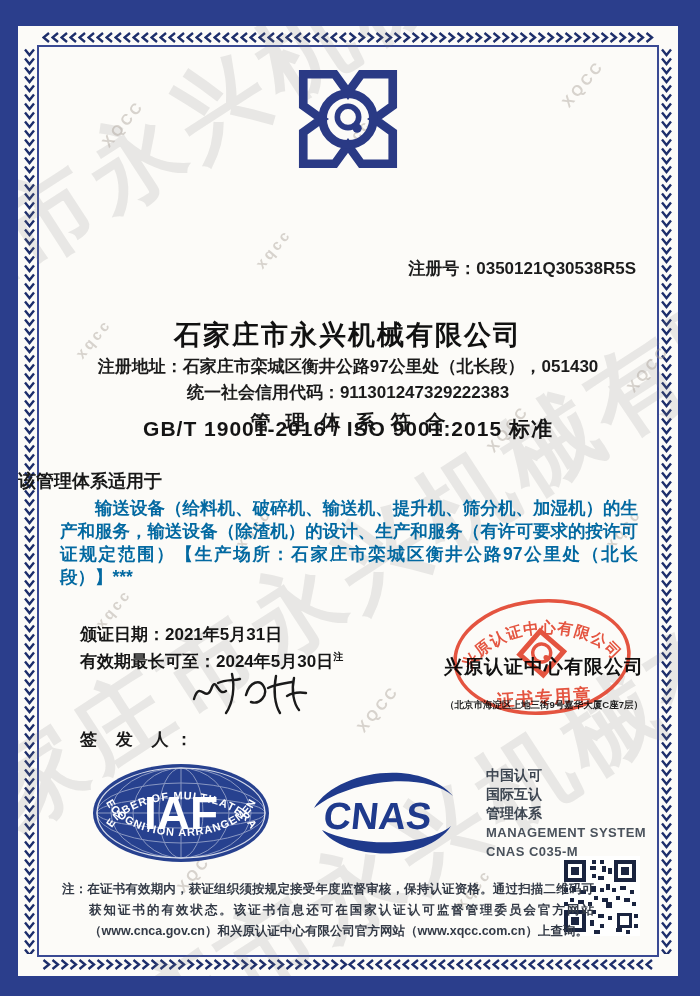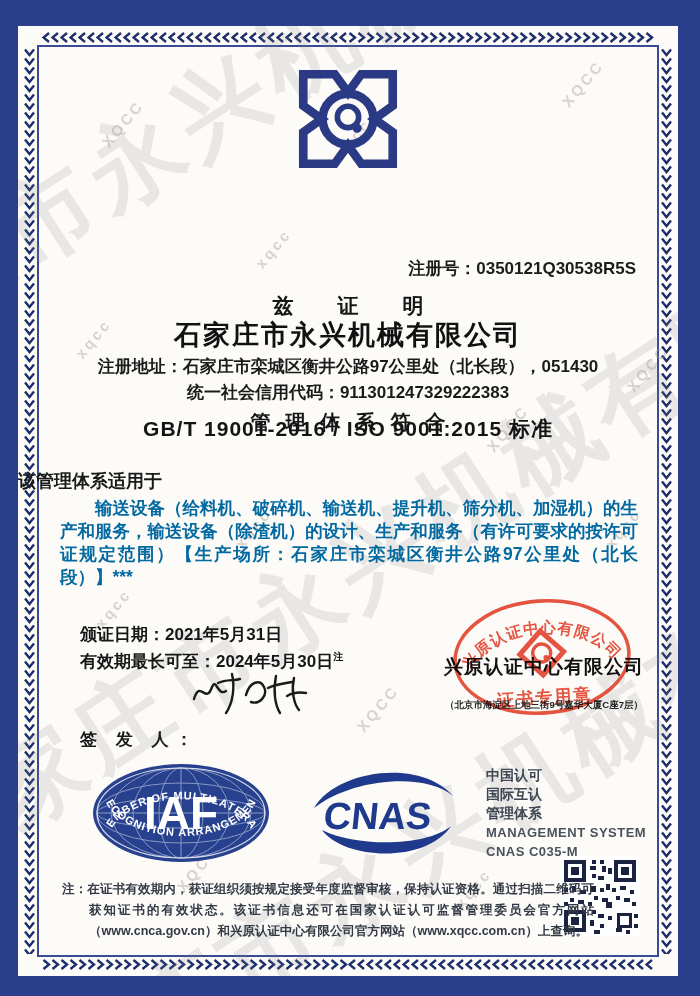--- a/index.html
+++ b/index.html
@@ -146,21 +146,20 @@
   <div class="content">
 
     <svg class="logo-main" viewBox="0 0 120 120">
       <path d="M16,16 L47,16 L60,34 L73,16 L104,16 L104,47 L86,60 L104,73 L104,104 L73,104 L60,86 L47,104 L16,104 L16,73 L34,60 L16,47 Z" fill="none" stroke="#2a3a85" stroke-width="8.5" stroke-linejoin="miter"></path>
       <circle cx="60" cy="60" r="25" fill="none" stroke="#2a3a85" stroke-width="8.5"></circle>
       <circle cx="60" cy="58" r="10.5" fill="none" stroke="#2a3a85" stroke-width="5.5"></circle>
       <circle cx="69" cy="69" r="4.5" fill="#2a3a85"></circle>
     </svg>
 
     <div class="reg-line">注册号：0350121Q30538R5S</div>
-    <div class="certify">兹证明</div>
     <div class="company">石家庄市永兴机械有限公司</div>
     <div class="addr">注册地址：石家庄市栾城区衡井公路97公里处（北长段），051430</div>
     <div class="code">统一社会信用代码：911301247329222383</div>
     <div class="conform">管理体系符合</div>
     <div class="standard">GB/T 19001-2016 / ISO 9001:2015 标准</div>
     <div class="scope-head">该管理体系适用于</div>
     <div class="scope">输送设备（给料机、破碎机、输送机、提升机、筛分机、加湿机）的生产和服务，输送设备（除渣机）的设计、生产和服务（有许可要求的按许可证规定范围）【生产场所：石家庄市栾城区衡井公路97公里处（北长段）】***</div>
 
     <div class="date1">颁证日期：2021年5月31日</div>
     <div class="date2"><span>有效期最长可至：2024年5月30日</span><sup>注</sup></div>

